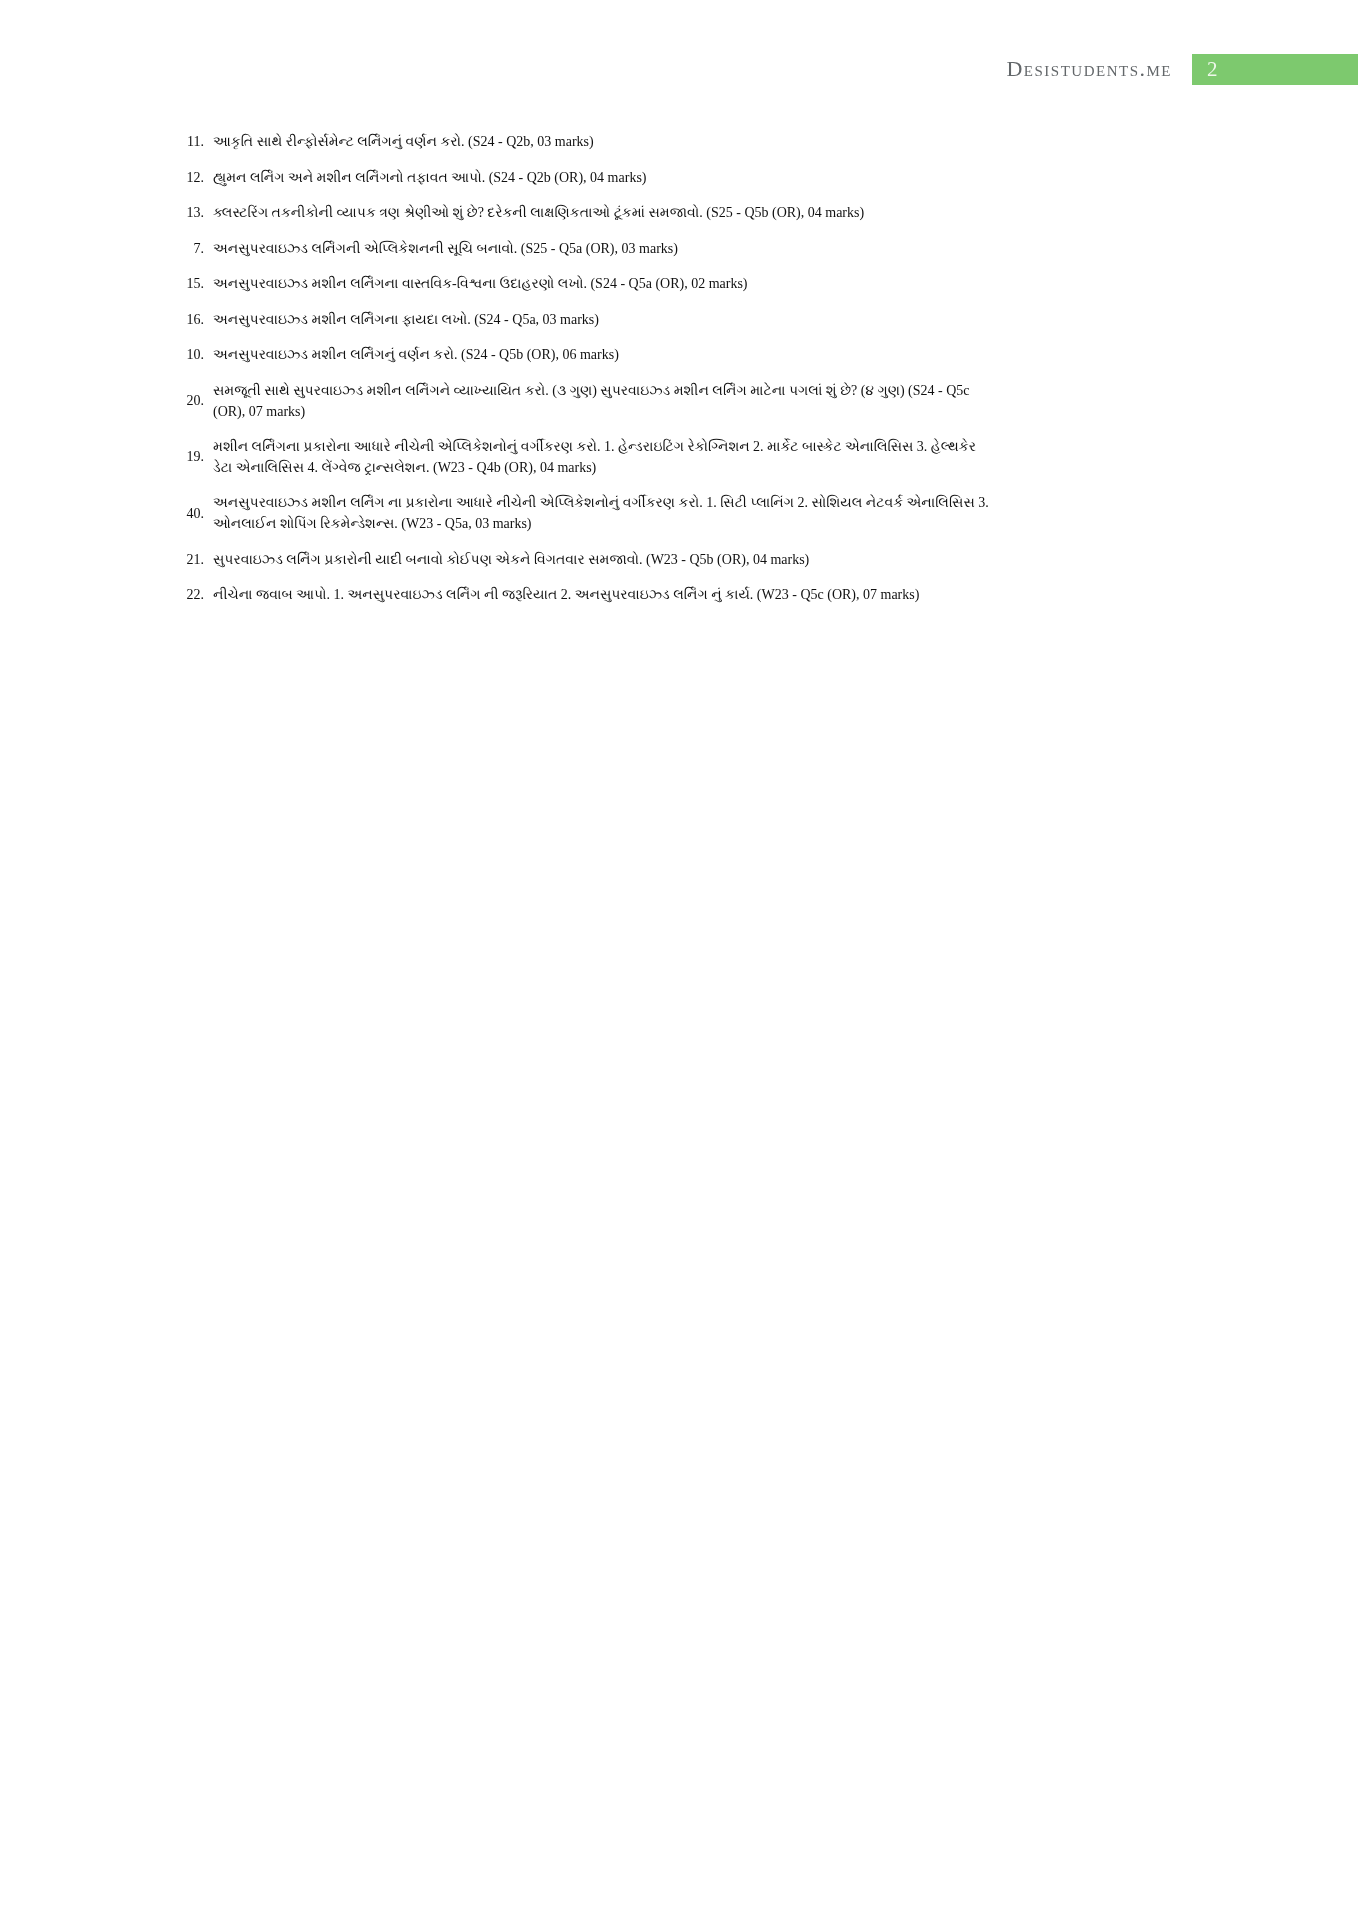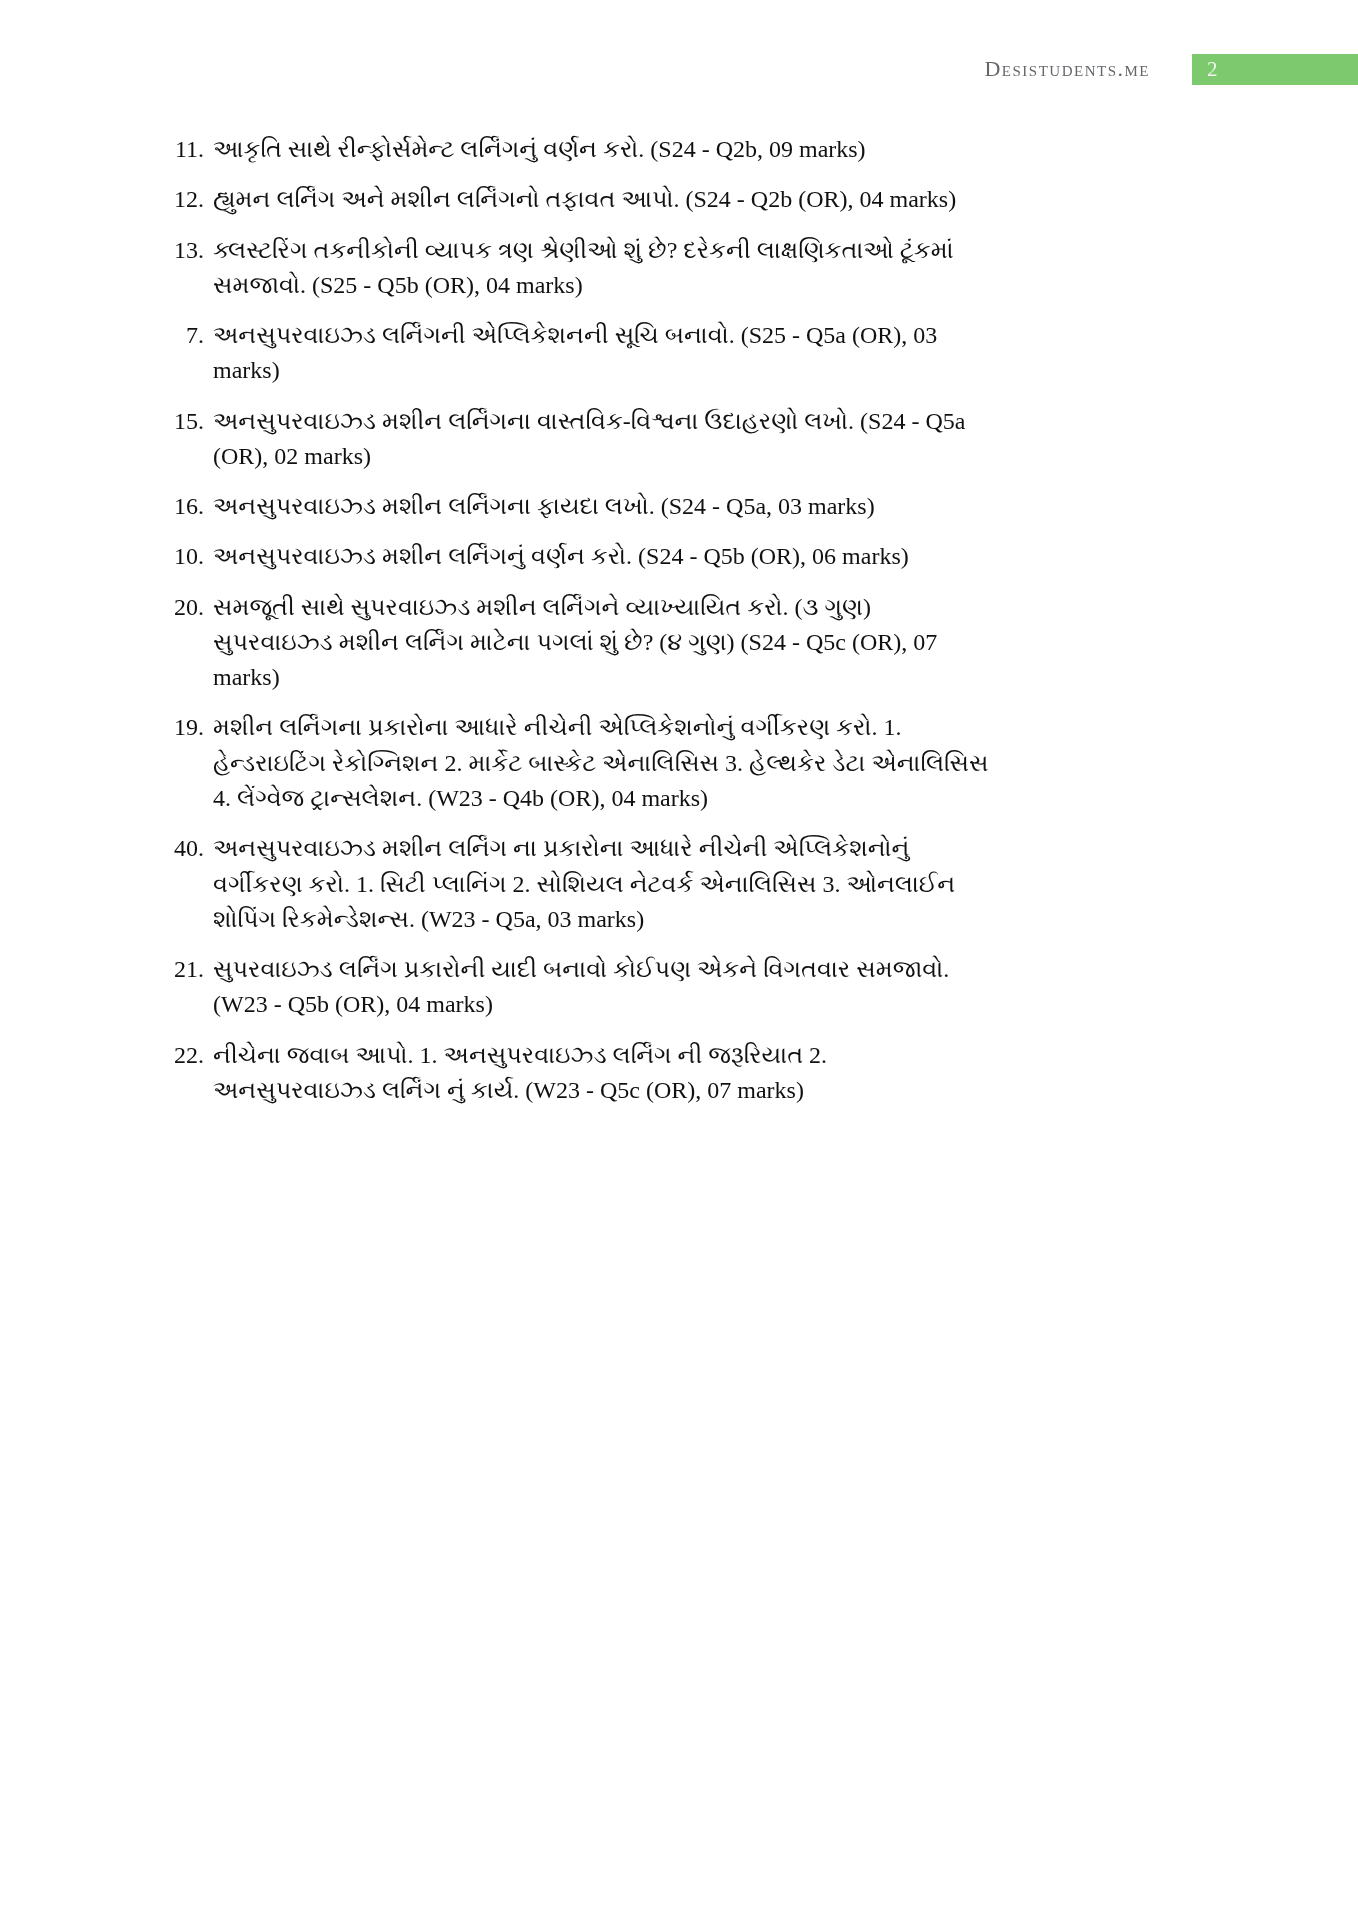--- a/index.html
+++ b/index.html
@@ -26,21 +26,21 @@
     height: 34px;
     display: flex;
     align-items: center;
     justify-content: flex-end;
   }
   .site-name {
     font-variant: small-caps;
     letter-spacing: 1.5px;
     font-size: 22px;
     color: #63676a;
-    margin-right: 42px;
+    margin-right: 20px;
     white-space: nowrap;
   }
   .page-number-box {
     width: 166px;
     height: 31px;
     background: #7dc96e; 
     display: flex;
     align-items: center;
   }
   .page-number {
@@ -51,23 +51,23 @@
   }
   
   .question-list {
     position: absolute;
     top: 132px;
     left: 170px;
     width: 822px;
   }
   .q-item {
     display: flex;
-    align-items: flex-start;
+    align-items: center;
     margin-bottom: 15px;
-    font-size: 24px;
+    font-size: 14px;
     line-height: 1.47;
   }
   .q-num {
     flex: 0 0 34px;
     text-align: right;
     padding-right: 9px;
     white-space: nowrap;
   }
   .q-text {
     flex: 1 1 auto;
@@ -82,21 +82,21 @@
     <span class="site-name">Desistudents.me</span>
     <div class="page-number-box">
       <span class="page-number">2</span>
     </div>
   </div>
 
   <div class="question-list">
 
     <div class="q-item">
       <span class="q-num">11.</span>
-      <span class="q-text">આકૃતિ સાથે રીન્ફોર્સમેન્ટ લર્નિંગનું વર્ણન કરો. (S24 - Q2b, 09 marks)</span>
+      <span class="q-text">આકૃતિ સાથે રીન્ફોર્સમેન્ટ લર્નિંગનું વર્ણન કરો. (S24 - Q2b, 03 marks)</span>
     </div>
 
     <div class="q-item">
       <span class="q-num">12.</span>
       <span class="q-text">હ્યુમન લર્નિંગ અને મશીન લર્નિંગનો તફાવત આપો. (S24 - Q2b (OR), 04 marks)</span>
     </div>
 
     <div class="q-item">
       <span class="q-num">13.</span>
       <span class="q-text">ક્લસ્ટરિંગ તકનીકોની વ્યાપક ત્રણ શ્રેણીઓ શું છે? દરેકની લાક્ષણિકતાઓ ટૂંકમાં સમજાવો. (S25 - Q5b (OR), 04 marks)</span>

